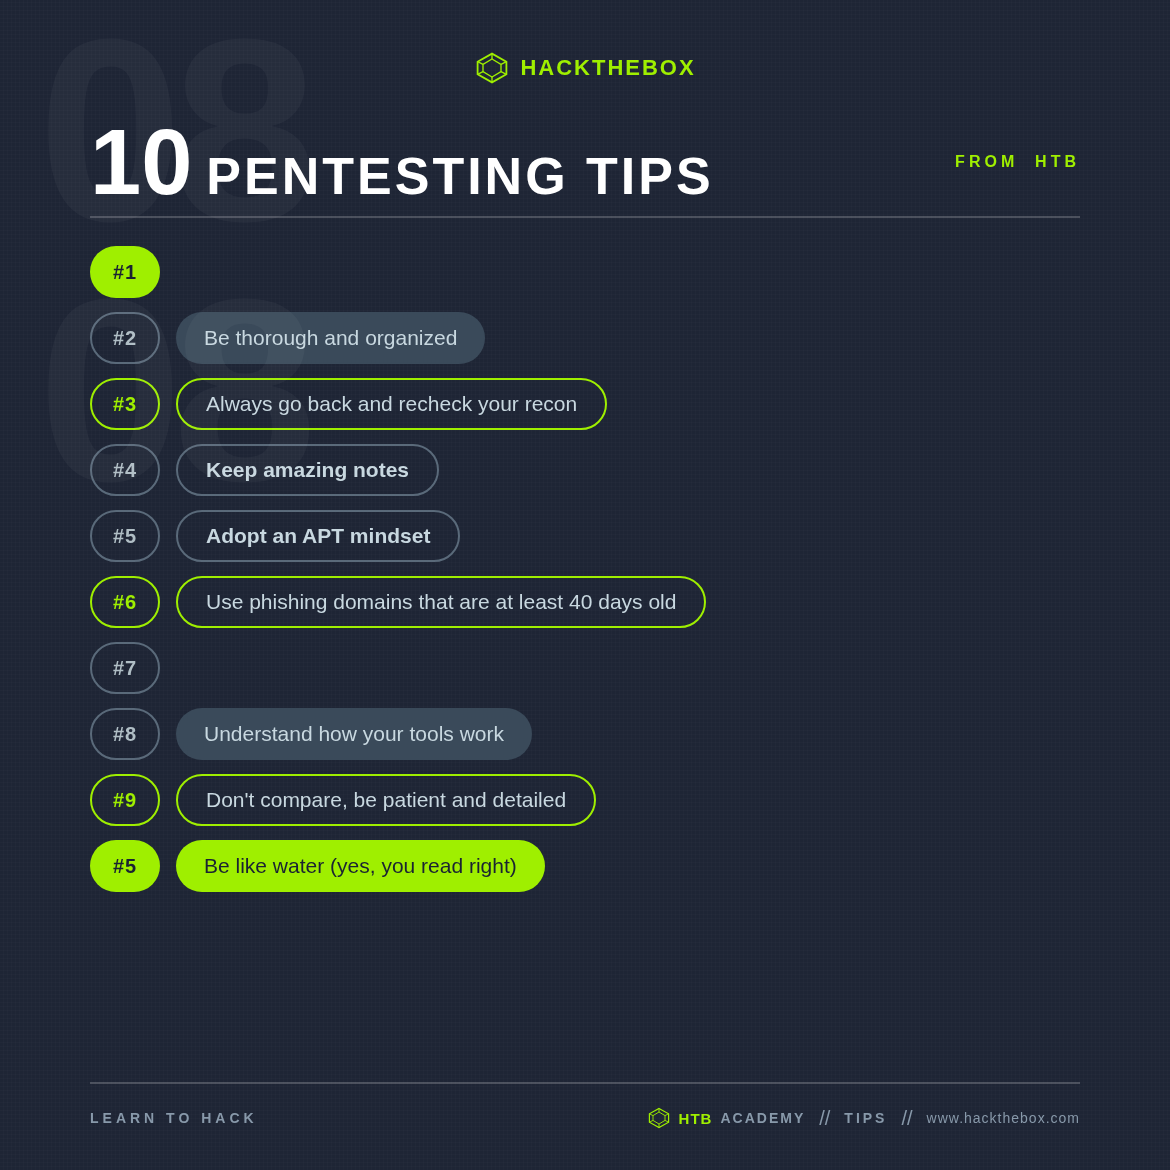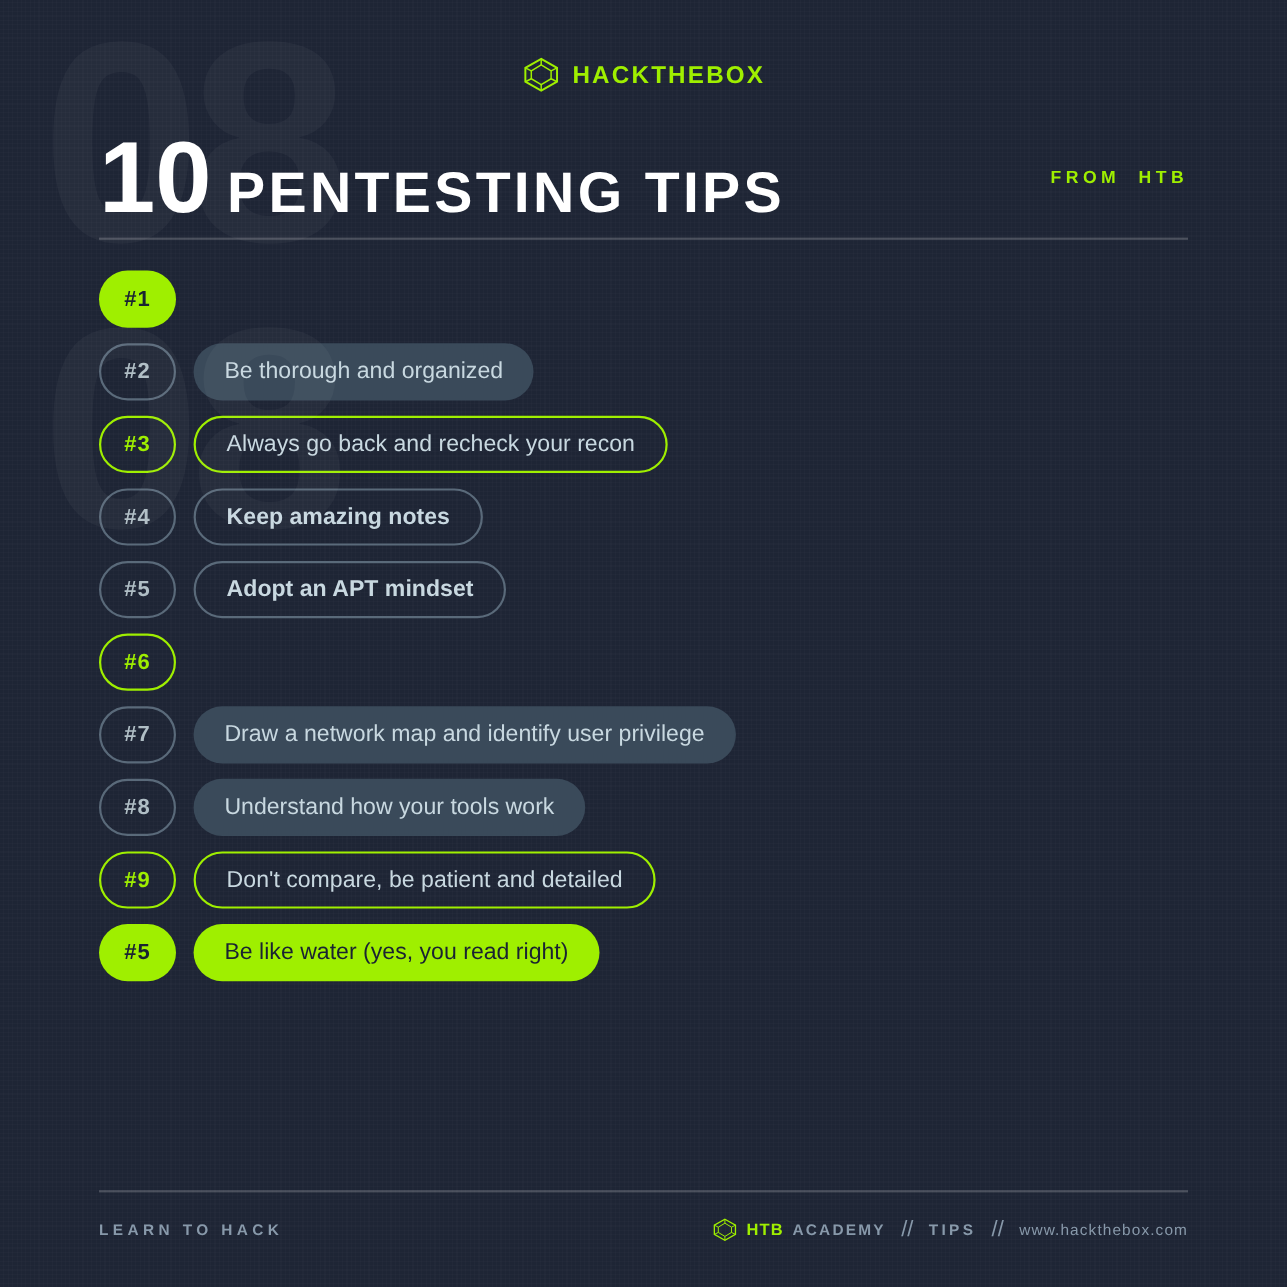--- a/index.html
+++ b/index.html
@@ -336,24 +336,24 @@
       <div class="tip-row">
         <div class="tip-number outline-gray">#4</div>
         <div class="tip-text outline-gray">Keep amazing notes</div>
       </div>
       <div class="tip-row">
         <div class="tip-number outline-gray">#5</div>
         <div class="tip-text outline-gray">Adopt an APT mindset</div>
       </div>
       <div class="tip-row">
         <div class="tip-number outline-green">#6</div>
+        <div class="tip-text outline-green">Use phishing domains that are at least 40 days old</div>
       </div>
       <div class="tip-row">
         <div class="tip-number outline-gray">#7</div>
-        <div class="tip-text solid-dark">Draw a network map and identify user privilege</div>
       </div>
       <div class="tip-row">
         <div class="tip-number outline-gray">#8</div>
         <div class="tip-text solid-dark">Understand how your tools work</div>
       </div>
       <div class="tip-row">
         <div class="tip-number outline-green">#9</div>
         <div class="tip-text outline-green">Don't compare, be patient and detailed</div>
       </div>
       <div class="tip-row">

